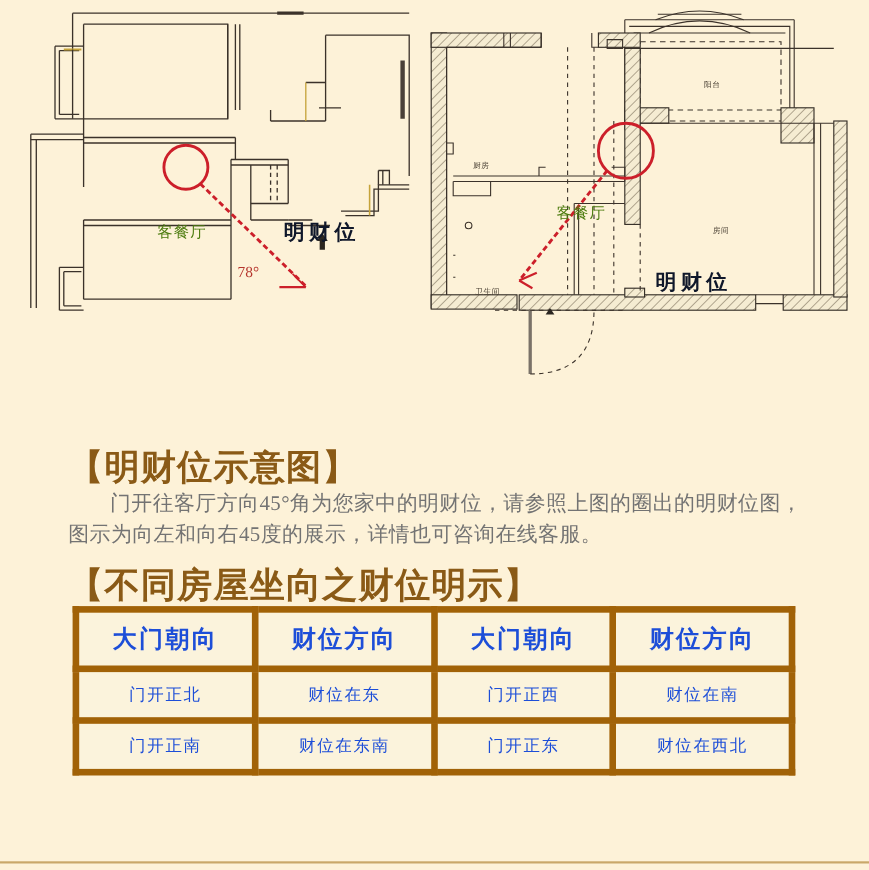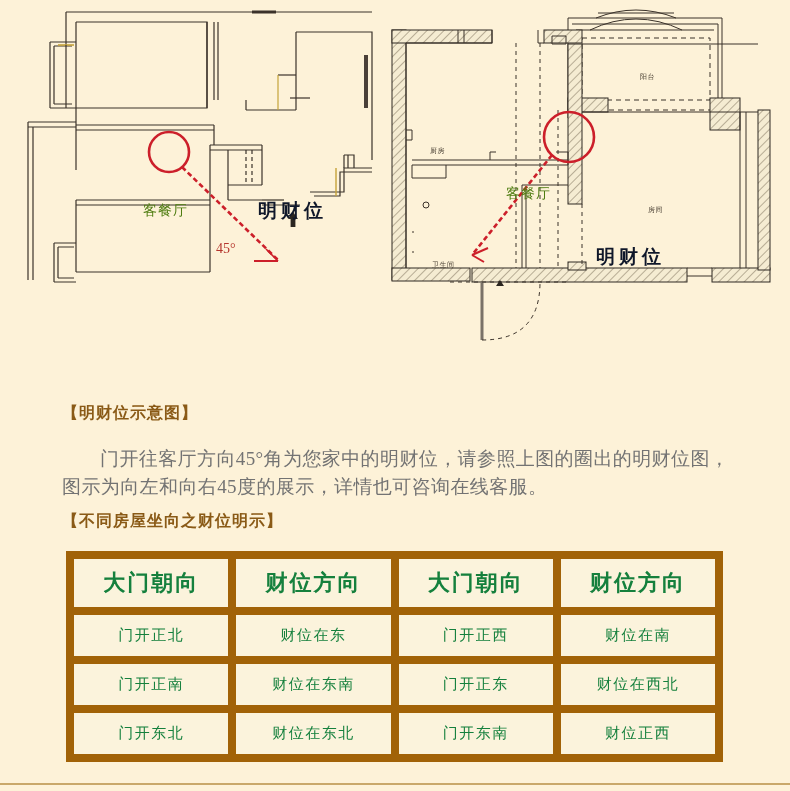--- a/index.html
+++ b/index.html
@@ -71,21 +71,21 @@
   
   #text-section {
     position: absolute;
     left: 0;
     top: 395px;
     width: 790px;
   }
   .heading {
     font-family: "Liberation Sans", "DejaVu Sans", sans-serif;
     font-weight: bold;
-    font-size: 16px;
+    font-size: 32px;
     color: #8a5a16;
     letter-spacing: 1px;
     white-space: nowrap;
   }
   #heading1 { position: absolute; left: 62px; top: 8px; }
   #heading2 { position: absolute; left: 62px; top: 116px; }
 
   .para {
     position: absolute;
     left: 62px;
@@ -104,23 +104,23 @@
     position: absolute;
     left: 66px;
     top: 156px;
     width: 657px;
     border-collapse: collapse;
     table-layout: fixed;
     border: 2px solid #8a5a16;
     background: #fbf3dc;
   }
   #fortune-table td {
-    border: 8px solid #a16207;
+    border: 6px solid #a16207;
     text-align: center;
-    color: #15803d;
+    color: #1d4ed8;
     background: #fbf3dc;
     font-family: "Liberation Sans", "DejaVu Sans", sans-serif;
   }
   #fortune-table thead td {
     height: 46px;
     font-size: 22px;
     font-weight: bold;
     letter-spacing: 2px;
   }
   #fortune-table tbody td {
@@ -313,21 +313,21 @@
       </g>
 
       <circle cx="197" cy="137" r="25" fill="none" stroke="#cc1f2a" stroke-width="2.6"></circle>
       <line x1="180" y1="155" x2="100" y2="255" stroke="#cc1f2a" stroke-width="2.6" stroke-dasharray="5 3"></line>
       <path d="M100 255 L116 248" stroke="#cc1f2a" stroke-width="2" fill="none"></path>
       <path d="M100 255 L112 262" stroke="#cc1f2a" stroke-width="2" fill="none"></path>
     </svg>
 
     <div class="room-label big" style="left:143px; top:202px;">客餐厅</div>
     <div class="mcw-label" style="left:258px; top:198px;">明财位</div>
-    <div class="angle-label" style="left:216px; top:241px;">45°</div>
+    <div class="angle-label" style="left:216px; top:241px;">78°</div>
 
     <div class="room-label small" style="left:640px; top:72px;">阳台</div>
     <div class="room-label small" style="left:430px; top:146px;">厨房</div>
     <div class="room-label small" style="left:432px; top:260px;">卫生间</div>
     <div class="room-label small" style="left:648px; top:205px;">房间</div>
     <div class="room-label big" style="left:506px; top:185px;">客餐厅</div>
     <div class="mcw-label" style="left:596px; top:244px;">明财位</div>
   </div>
 
   <div id="text-section">
@@ -353,24 +353,18 @@
           <td>财位在东</td>
           <td>门开正西</td>
           <td>财位在南</td>
         </tr>
         <tr>
           <td>门开正南</td>
           <td>财位在东南</td>
           <td>门开正东</td>
           <td>财位在西北</td>
         </tr>
-        <tr>
-          <td>门开东北</td>
-          <td>财位在东北</td>
-          <td>门开东南</td>
-          <td>财位正西</td>
-        </tr>
       </tbody>
     </table>
 
     <div id="bottom-rule"></div>
   </div>
 </div>
 
 </body></html>

